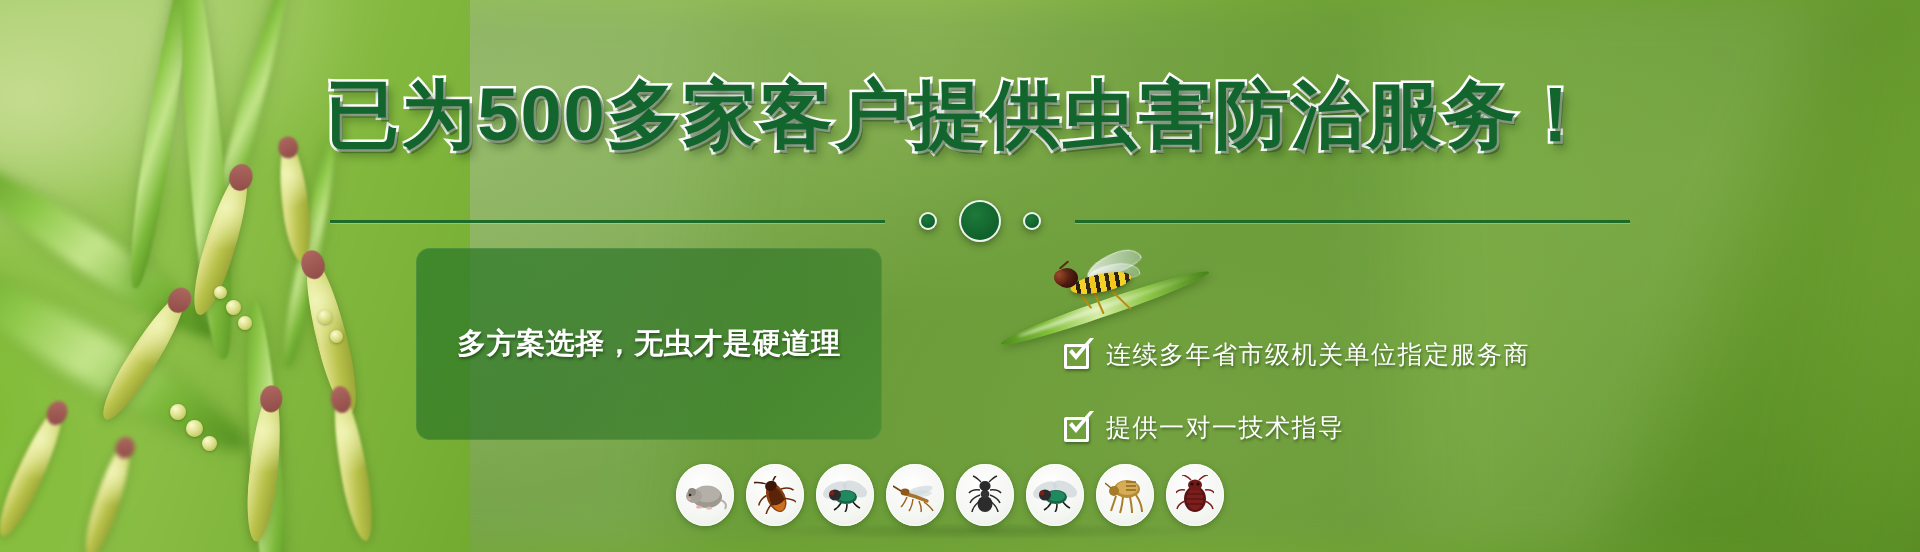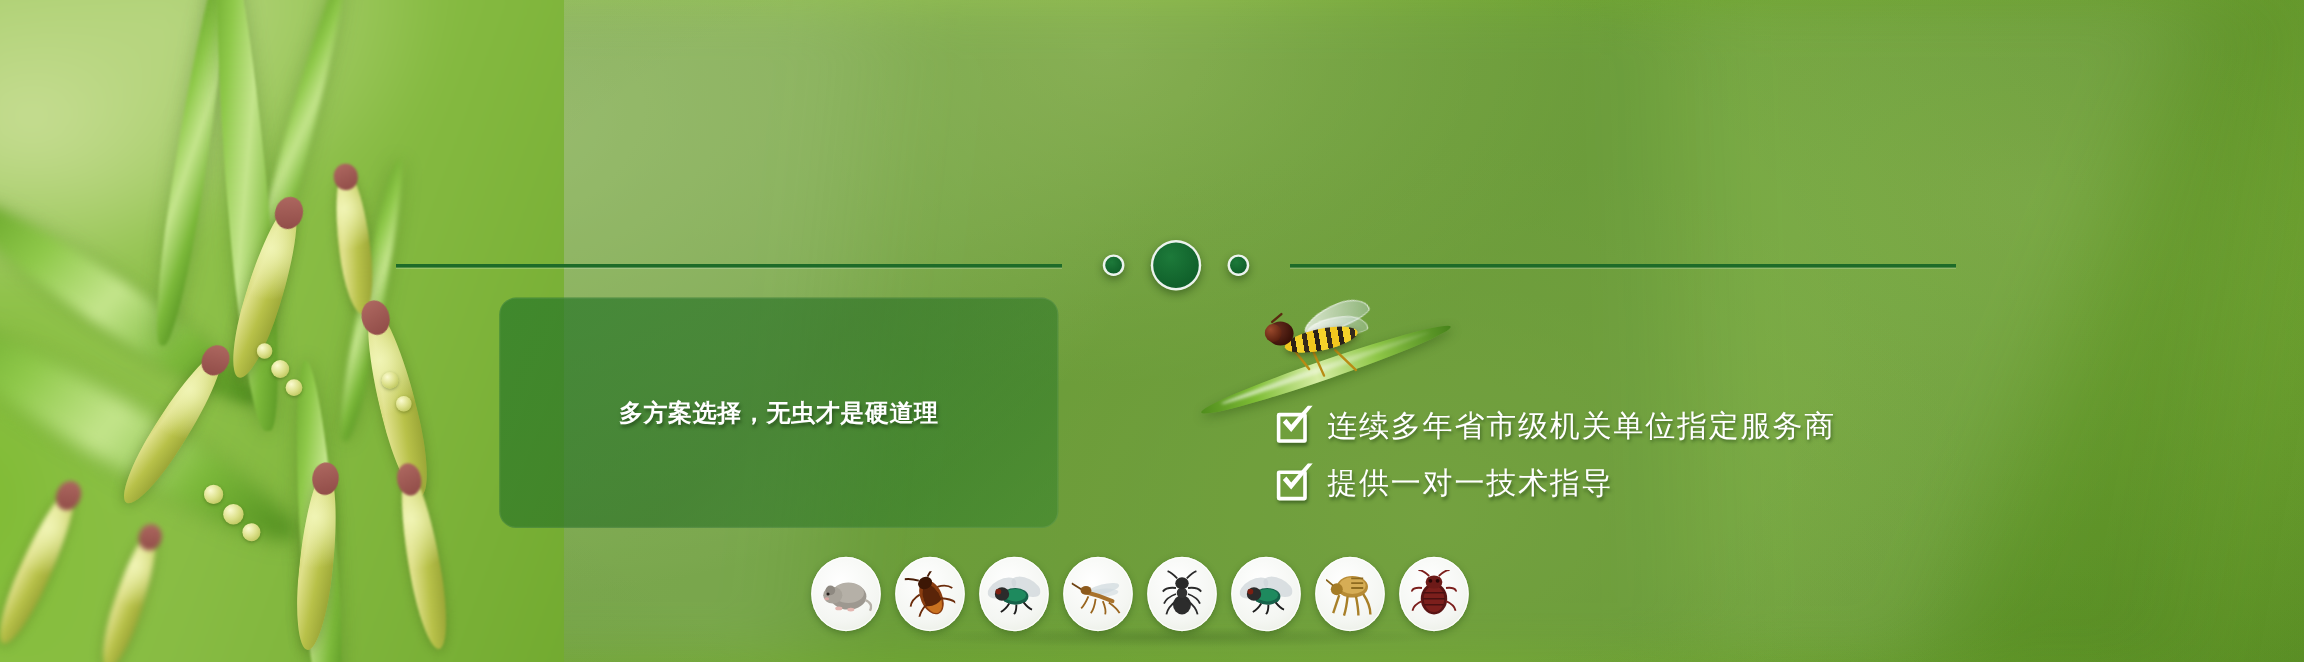--- a/index.html
+++ b/index.html
@@ -211,27 +211,27 @@
     padding:10px 8px;
   }
   .panel-line{
     color:#ffffff;
     font-weight:bold;
     white-space:nowrap;
     text-shadow:1px 2px 3px rgba(12,40,8,.55);
     letter-spacing:.5px;
   }
   .panel-line.l1{ font-size:28px; }
-  .panel-line.l2{ font-size:20px; }
+  .panel-line.l2{ font-size:29px; }
   .panel-line.l3{ font-size:29px; }
 
   
   .bullets{
     position:absolute; left:1064px; top:338px;
-    display:flex; flex-direction:column; gap:15px;
+    display:flex; flex-direction:column; gap:40px;
   }
   .bullet{ display:flex; align-items:center; gap:14px; }
   .check-icon{
     position:relative; width:28px; height:28px; flex:0 0 28px;
   }
   .check-icon .box{
     position:absolute; left:0; top:3px; width:25px; height:25px;
     border:3px solid #ffffff; border-radius:2px;
     box-shadow:1px 2px 3px rgba(12,40,8,.45);
   }
@@ -326,20 +326,21 @@
     <span class="wing w2"></span>
     <span class="leg l1"></span>
     <span class="leg l2"></span>
     <span class="leg l3"></span>
     <span class="body"></span>
     <span class="head"></span>
     <span class="eye"></span>
     <span class="antenna"></span>
   </div>
 
+  <div class="headline">已为500多家客户提供虫害防治服务！</div>
 
   <div class="divider">
     <span class="rule"></span>
     <span class="dots">
       <span class="dot small"></span>
       <span class="dot large"></span>
       <span class="dot small"></span>
     </span>
     <span class="rule"></span>
   </div>

